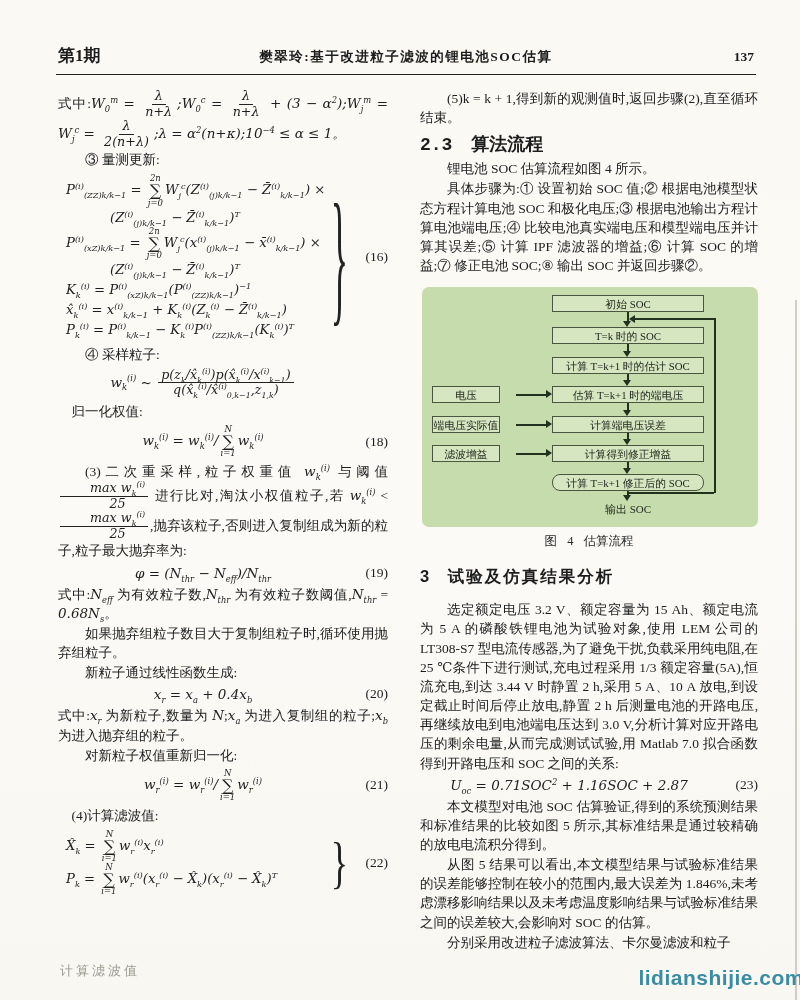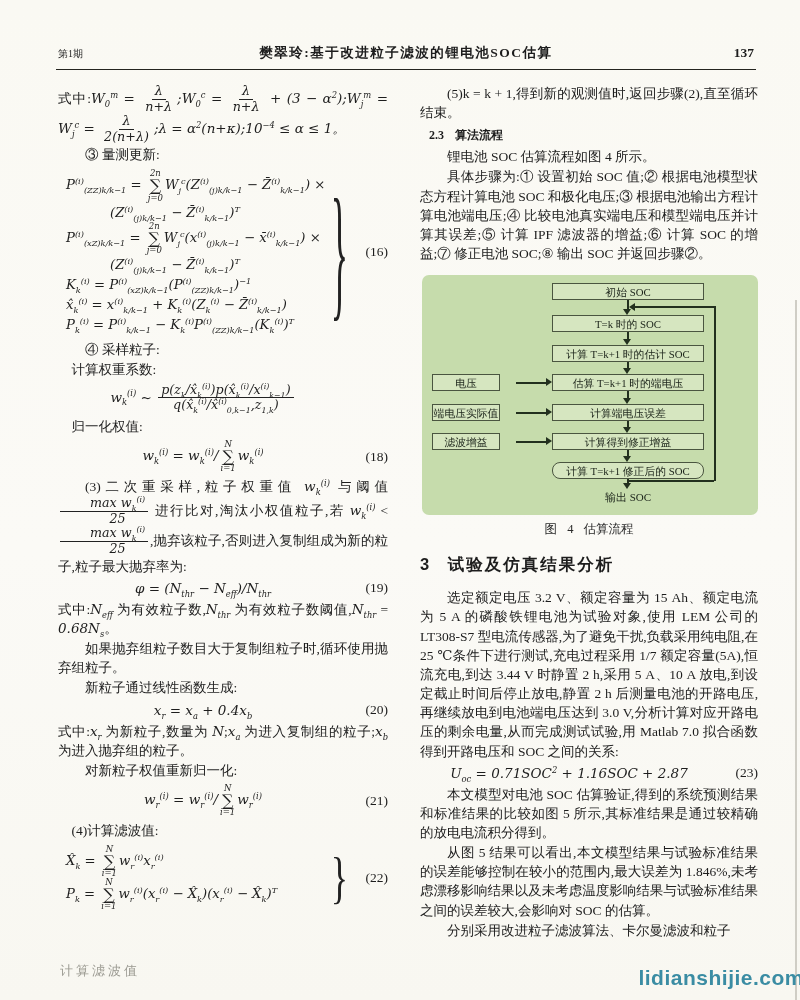--- a/index.html
+++ b/index.html
@@ -1,20 +1,20 @@
 <!DOCTYPE html>
 <html><head>
 <meta charset="utf-8">
 <style>
   html,body{margin:0;padding:0;background:#e6e4dd;}
   .page{position:relative;width:800px;height:1000px;background:linear-gradient(180deg,#faf9f3 0%,#fbfaf6 55%,#f8f7f1 100%);
         overflow:hidden;font-family:"Liberation Serif","DejaVu Serif",serif;color:#1d1d1d;}
   
   .hdr{display:flex;align-items:baseline;padding:44px 46px 0 58px;}
-  .hdr .issue{width:90px;font-size:10px;font-weight:normal;}
+  .hdr .issue{width:90px;font-size:17px;font-weight:bold;}
   .hdr .title{flex:1;text-align:center;font-size:13.5px;font-weight:bold;letter-spacing:1.5px;}
   .hdr .pno{width:90px;text-align:right;font-size:13.5px;font-weight:bold;}
   .rule{border-top:1.6px solid #24241f;margin:7px 44px 0 56px;}
   
   .content{display:flex;gap:32px;padding:14px 42px 0 58px;}
   .col-l{width:336px;}
   .col-r{width:342px;}
   p{margin:0 0 1px 0;font-size:13.5px;line-height:1.42;text-align:justify;}
   .ind2{text-indent:2em;}
   .ind1{text-indent:1em;}
@@ -29,21 +29,21 @@
   .eq-line{font-family:"DejaVu Serif",serif;font-style:italic;font-size:13.2px;line-height:1.5;padding-left:8px;}
   .eq-line.cont{padding-left:52px;}
   .brace{display:inline-block;font-size:36px;line-height:1;font-style:normal;transform-origin:center;color:#222;}
   .sum{display:inline-flex;flex-direction:column;align-items:center;vertical-align:middle;line-height:1;margin:0 2px;}
   .sum .lim{font-size:8.5px;line-height:1.05;}
   .sum .sig{font-size:16px;line-height:0.95;font-style:normal;}
   .frac{display:inline-flex;flex-direction:column;align-items:center;vertical-align:middle;margin:0 2px;line-height:1.15;font-size:0.94em;}
   .frac .num{border-bottom:1px solid #222;padding:0 3px;}
   .frac .den{padding:0 3px;}
   
-  .h23{font-size:12px;font-weight:bold;margin:5px 9px 3px;font-family:Liberation Serif, serif;word-spacing:8px;}
+  .h23{font-size:18px;font-weight:bold;margin:5px 0 3px;font-family:Liberation Mono, monospace;word-spacing:8px;}
   .h3{font-size:16.5px;font-weight:bold;margin:16px 0 12px;font-family:"Liberation Sans","DejaVu Sans",sans-serif;word-spacing:10px;letter-spacing:2px;}
   
   .flow-panel{position:relative;width:336px;height:240px;background:#c6dcac;border-radius:7px;margin:12px 0 4px 2px;}
   .fbox{position:absolute;height:17px;background:#d6e6c0;border:1px solid #4a5540;font-size:10.8px;line-height:16px;
         text-align:center;color:#1c241a;font-family:"Liberation Serif",serif;box-sizing:border-box;}
   .fbox.main{left:130px;width:152px;}
   .fbox.side{left:10px;width:68px;}
   .seg-v{position:absolute;width:1.5px;background:#22301e;}
   .seg-h{position:absolute;height:1.5px;background:#22301e;}
   .ah-d{position:absolute;width:0;height:0;border-left:4px solid transparent;border-right:4px solid transparent;border-top:6px solid #22301e;}
@@ -101,21 +101,20 @@
           <div class="eq-line">K<sub>k</sub><sup>(i)</sup> = P<sup>(i)</sup><sub>(xZ)k/k−1</sub>(P<sup>(i)</sup><sub>(ZZ)k/k−1</sub>)<sup>−1</sup></div>
           <div class="eq-line">x̂<sub>k</sub><sup>(i)</sup> = x<sup>(i)</sup><sub>k/k−1</sub> + K<sub>k</sub><sup>(i)</sup>(Z<sub>k</sub><sup>(i)</sup> − Z̄<sup>(i)</sup><sub>k/k−1</sub>)</div>
           <div class="eq-line">P<sub>k</sub><sup>(i)</sup> = P<sup>(i)</sup><sub>k/k−1</sub> − K<sub>k</sub><sup>(i)</sup>P<sup>(i)</sup><sub>(ZZ)k/k−1</sub>(K<sub>k</sub><sup>(i)</sup>)<sup>T</sup></div>
         </div>
         <span class="brace" style="transform:scaleY(4.1);">}</span>
         <span class="eq-tag">(16)</span>
       </div>
 
       <p class="ind2">④ 采样粒子:</p>
 
-      <p class="ind1">计算权重系数:</p>
       <div class="eq-row">
         <span class="eq-body">w<sub>k</sub><sup>(i)</sup> ~ <span class="frac">
               <span class="num">p(z<sub>k</sub>/x̂<sub>k</sub><sup>(i)</sup>)p(x̂<sub>k</sub><sup>(i)</sup>/x<sup>(i)</sup><sub>k−1</sub>)</span>
               <span class="den">q(x̂<sub>k</sub><sup>(i)</sup>/x̂<sup>(i)</sup><sub>0,k−1</sub>,z<sub>1,k</sub>)</span>
             </span></span>
         <span class="eq-tag"></span>
       </div>
 
       <p class="ind1">归一化权值:</p>
       <div class="eq-row">
@@ -221,21 +220,21 @@
         <div class="seg-h" style="left:206px;top:205px;width:86px;"></div>
         <div class="seg-v" style="left:292px;top:31px;height:175px;"></div>
         <div class="seg-h" style="left:213px;top:31px;width:80px;"></div>
         <div class="ah-l" style="left:207px;top:28px;"></div>
 
         <div class="fout">输出 SOC</div>
       </div>
       <div class="figcap">图 4 估算流程</div>
 
       <div class="h3">3 试验及仿真结果分析</div>
-      <p class="ind2">选定额定电压 3.2 V、额定容量为 15 Ah、额定电流为 5 A 的磷酸铁锂电池为试验对象,使用 LEM 公司的 LT308-S7 型电流传感器,为了避免干扰,负载采用纯电阻,在 25 ℃条件下进行测试,充电过程采用 1/7 额定容量(5A),恒流充电,到达 3.44 V 时静置 2 h,采用 5 A、10 A 放电,到设定截止时间后停止放电,静置 2 h 后测量电池的开路电压,再继续放电到电池端电压达到 3.0 V,分析计算对应开路电压的剩余电量,从而完成测试试验,用 Matlab 7.0 拟合函数得到开路电压和 SOC 之间的关系:</p>
+      <p class="ind2">选定额定电压 3.2 V、额定容量为 15 Ah、额定电流为 5 A 的磷酸铁锂电池为试验对象,使用 LEM 公司的 LT308-S7 型电流传感器,为了避免干扰,负载采用纯电阻,在 25 ℃条件下进行测试,充电过程采用 1/3 额定容量(5A),恒流充电,到达 3.44 V 时静置 2 h,采用 5 A、10 A 放电,到设定截止时间后停止放电,静置 2 h 后测量电池的开路电压,再继续放电到电池端电压达到 3.0 V,分析计算对应开路电压的剩余电量,从而完成测试试验,用 Matlab 7.0 拟合函数得到开路电压和 SOC 之间的关系:</p>
 
       <div class="eq-row">
         <span class="eq-body">U<sub>oc</sub> = 0.71SOC<sup>2</sup> + 1.16SOC + 2.87</span>
         <span class="eq-tag">(23)</span>
       </div>
 
       <p class="ind2">本文模型对电池 SOC 估算验证,得到的系统预测结果和标准结果的比较如图 5 所示,其标准结果是通过较精确的放电电流积分得到。</p>
       <p class="ind2">从图 5 结果可以看出,本文模型结果与试验标准结果的误差能够控制在较小的范围内,最大误差为 1.846%,未考虑漂移影响结果以及未考虑温度影响结果与试验标准结果之间的误差较大,会影响对 SOC 的估算。</p>
       <p class="ind2">分别采用改进粒子滤波算法、卡尔曼滤波和粒子</p>
     </div>

